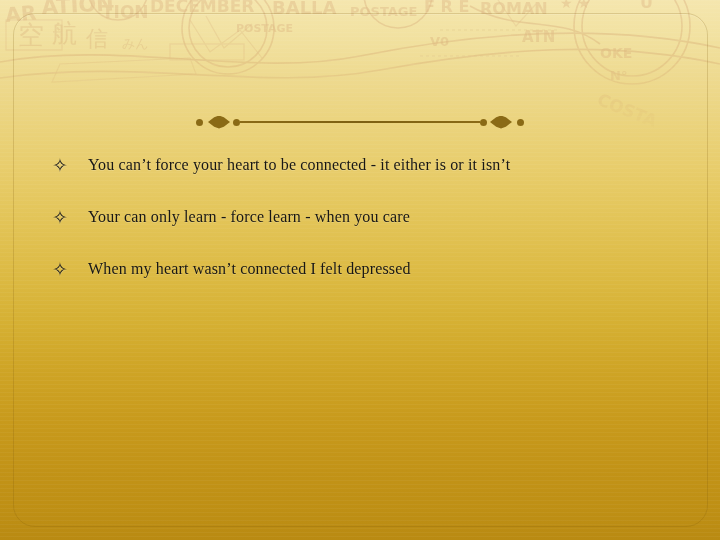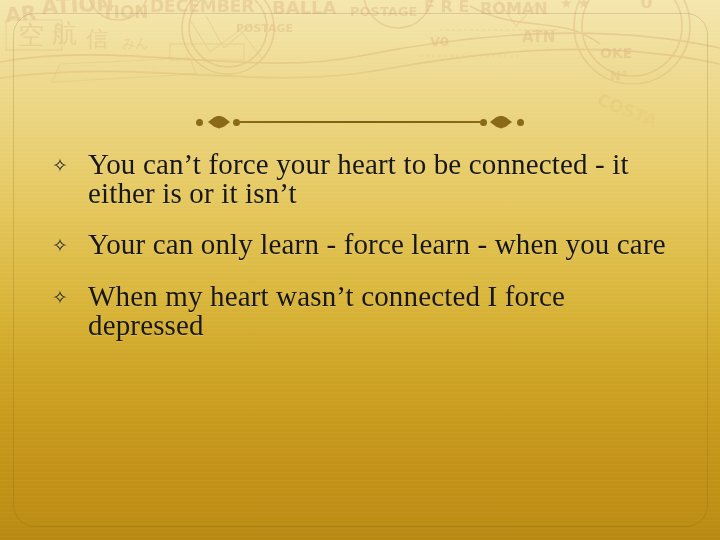--- a/index.html
+++ b/index.html
@@ -125,21 +125,21 @@
     font-size: 19px;
     line-height: 30px;
     text-align: left;
     font-family: "DejaVu Sans", sans-serif;
     text-shadow: 0 1px 0 rgba(255,255,255,0.22);
   }
 
   .bullet-text {
     flex: 1 1 auto;
     color: #181715;
-    font-size: 29px;
+    font-size: 16px;
     line-height: 29px;
     font-family: "Liberation Serif", "DejaVu Serif", serif;
     letter-spacing: 0.15px;
     text-shadow: 0 1px 0 rgba(255,255,255,0.18);
   }
 </style>
 </head>
 <body>
 
 <div id="slide">
@@ -223,18 +223,18 @@
       <span class="bullet-text">You can’t force your heart to be connected - it either is or it isn’t</span>
     </div>
 
     <div class="bullet-row">
       <span class="bullet-marker">✧</span>
       <span class="bullet-text">Your can only learn - force learn - when you care</span>
     </div>
 
     <div class="bullet-row">
       <span class="bullet-marker">✧</span>
-      <span class="bullet-text">When my heart wasn’t connected I force depressed</span>
+      <span class="bullet-text">When my heart wasn’t connected I felt depressed</span>
     </div>
 
   </div>
 
 </div>
 
 </body></html>

